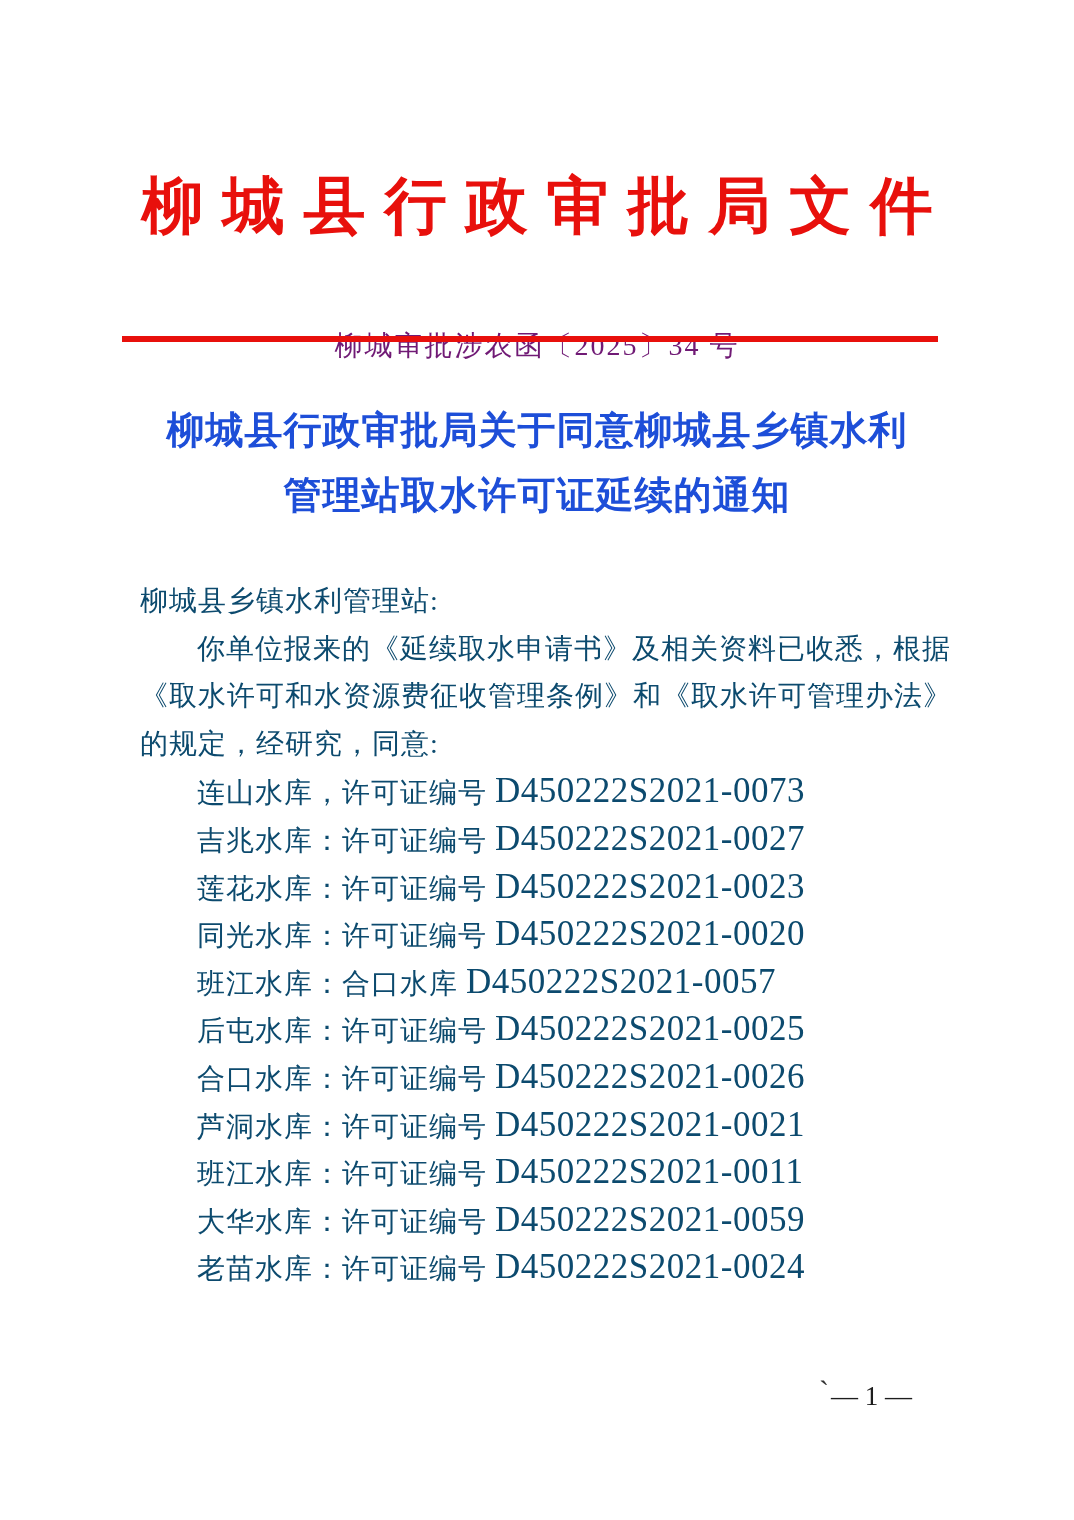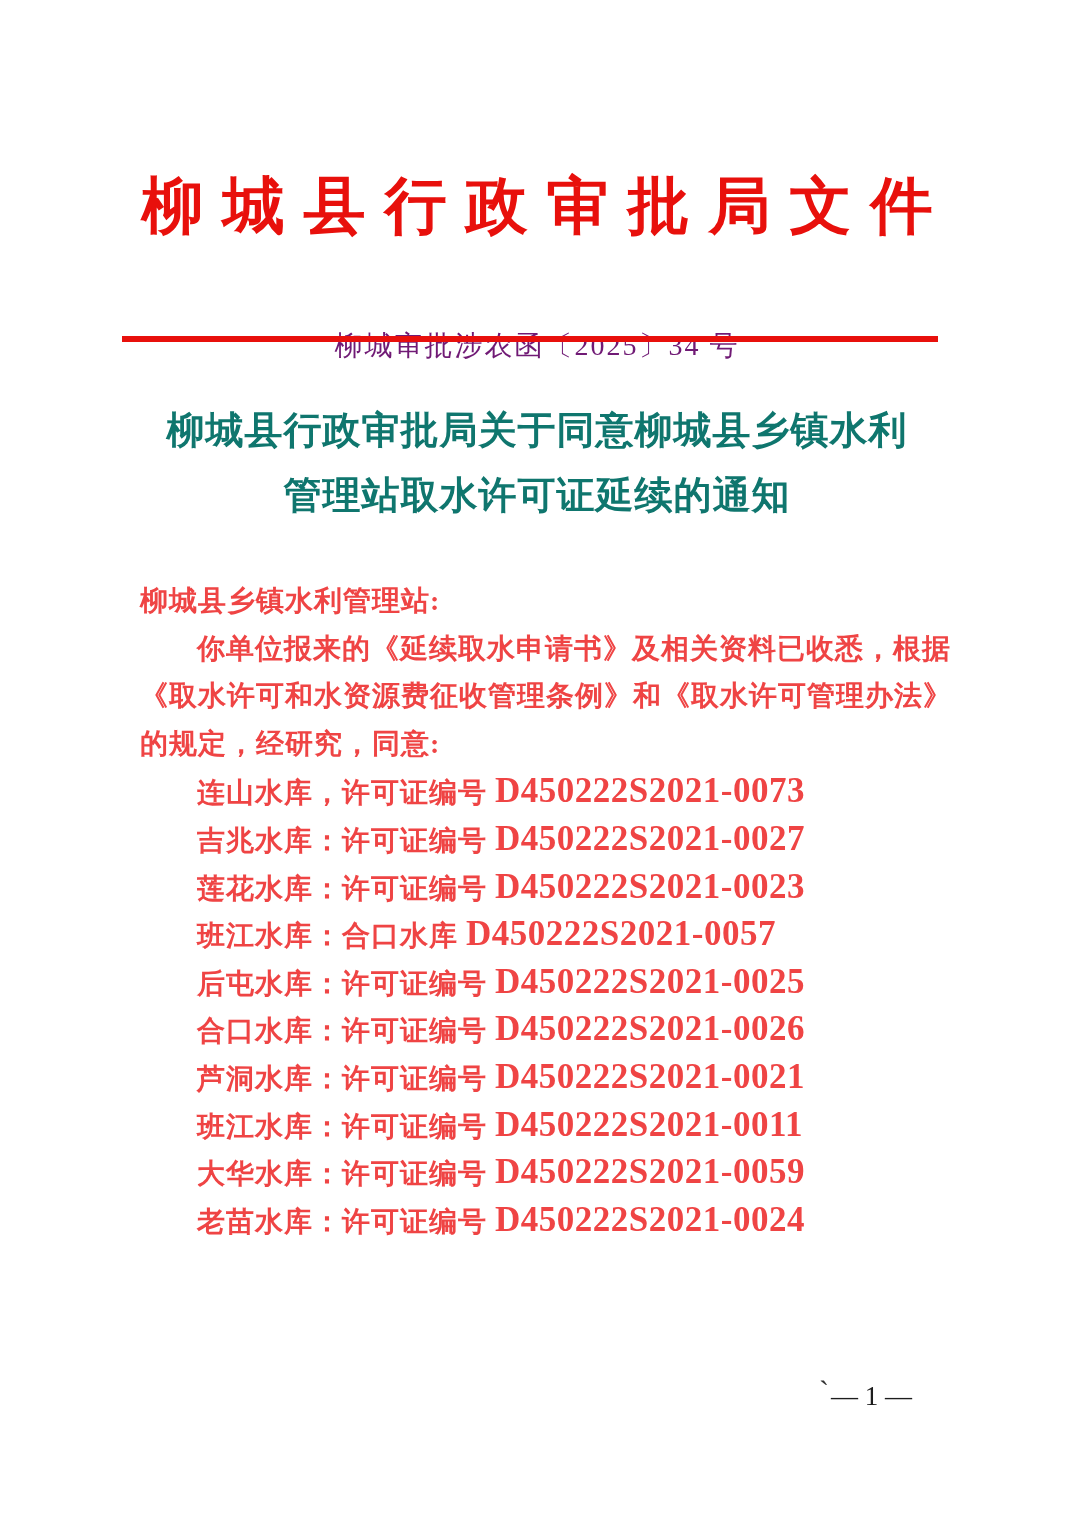--- a/index.html
+++ b/index.html
@@ -30,31 +30,30 @@
   .red-line {
     position:absolute; top:336px; left:122px;
     width:816px; height:6px;
     background:#e8100c;
   }
   .doc-title {
     position:absolute; top:398px; left:0; width:100%;
     text-align:center;
     font-weight:700; font-size:38px; line-height:65px;
     letter-spacing:1px;
-    color:#0f766e;
+    color:#1d4ed8;
   }
   .body-block {
     position:absolute; top:577px; left:140px; width:800px;
   }
   .body-line {
     height:47.6px; line-height:47.6px;
     font-size:28px; letter-spacing:1px;
     white-space:nowrap;
-    color:#ef4444;
-    font-weight:bold;
+    color:#0c4a6e;
   }
   .indent { text-indent:57px; }
   .num {
     font-family:"Liberation Serif","DejaVu Serif",serif;
     font-size:35px; letter-spacing:0.5px;text-align:right;
   }
   .footer {
     position:absolute; top:1374px; right:162px;
     font-size:27px; color:#1d1d1d;
     white-space:nowrap;
@@ -81,20 +80,21 @@
 
   <div class="body-block">
     <div class="body-line">柳城县乡镇水利管理站:</div>
     <div class="body-line indent">你单位报来的《延续取水申请书》及相关资料已收悉，根据</div>
     <div class="body-line">《取水许可和水资源费征收管理条例》和《取水许可管理办法》</div>
     <div class="body-line">的规定，经研究，同意:</div>
     <div id="reservoir-list">
         <div class="body-line indent"><span>连山水库，许可证编号 </span><span class="num">D450222S2021-0073</span></div>
         <div class="body-line indent"><span>吉兆水库：许可证编号 </span><span class="num">D450222S2021-0027</span></div>
         <div class="body-line indent"><span>莲花水库：许可证编号 </span><span class="num">D450222S2021-0023</span></div>
+        <div class="body-line indent"><span>同光水库：许可证编号 </span><span class="num">D450222S2021-0020</span></div>
         <div class="body-line indent"><span>班江水库：合口水库 </span><span class="num">D450222S2021-0057</span></div>
         <div class="body-line indent"><span>后屯水库：许可证编号 </span><span class="num">D450222S2021-0025</span></div>
         <div class="body-line indent"><span>合口水库：许可证编号 </span><span class="num">D450222S2021-0026</span></div>
         <div class="body-line indent"><span>芦洞水库：许可证编号 </span><span class="num">D450222S2021-0021</span></div>
         <div class="body-line indent"><span>班江水库：许可证编号 </span><span class="num">D450222S2021-0011</span></div>
         <div class="body-line indent"><span>大华水库：许可证编号 </span><span class="num">D450222S2021-0059</span></div>
         <div class="body-line indent"><span>老苗水库：许可证编号 </span><span class="num">D450222S2021-0024</span></div>
       </div>
   </div>
 

